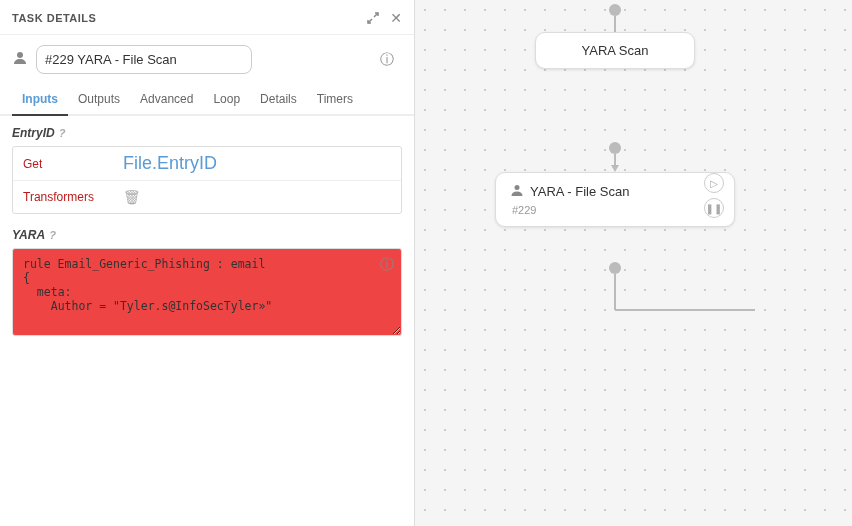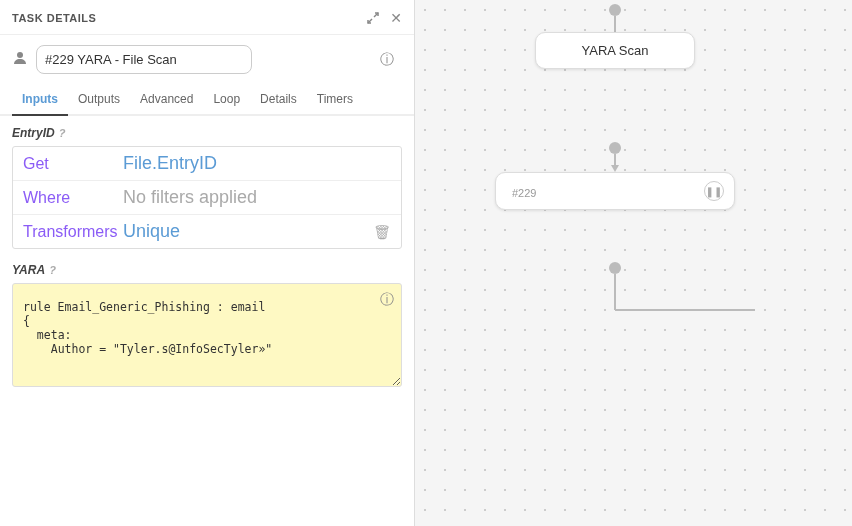--- a/index.html
+++ b/index.html
@@ -159,22 +159,22 @@
       padding: 6px 10px;
       min-height: 32px;
     }
 
     .field-row:last-child {
       border-bottom: none;
     }
 
     .field-key {
       width: 100px;
-      font-size: 16px;
-      color: #8b5cf6;
+      font-size: 12px;
+      color: #b91c1c;
       flex-shrink: 0;
     }
 
     .field-value {
       flex: 1;
       font-size: 18px;
       color: #555;
     }
 
     .field-value.link {
@@ -192,27 +192,27 @@
     }
 
     .yara-section {
       margin-top: 4px;
     }
 
     .yara-textarea {
       width: 100%;
       border: 1px solid #ddd;
       border-radius: 3px;
-      padding: 16px 10px;
+      padding: 8px 10px;
       font-family: monospace;
       font-size: 11.5px;
       color: #333;
       resize: vertical;
       min-height: 80px;
-      background: #fef9c3;
+      background: #ef4444;
       outline: none;
       position: relative;
     }
 
     .yara-wrapper {
       position: relative;
     }
 
     .yara-info {
       position: absolute;
@@ -374,28 +374,23 @@
         <span>EntryID</span>
         <span class="help-icon">?</span>
       </div>
       <div class="field-table">
 
         <div class="field-row">
           <span class="field-key">Get</span>
           <span class="field-value link">File.EntryID</span>
         </div>
 
-        <div class="field-row">
-          <span class="field-key">Where</span>
-          <span class="field-value muted">No filters applied</span>
-        </div>
 
         <div class="field-row">
           <span class="field-key">Transformers</span>
-          <span class="field-value link" style="flex:1;">Unique</span>
           <span class="field-action">🗑</span>
         </div>
       </div>
     </div>
 
     <div class="yara-section">
       <div class="section-label">
         <span>YARA</span>
         <span class="help-icon">?</span>
       </div>
@@ -428,17 +423,27 @@
 
     <line x1="200" y1="274" x2="200" y2="310" stroke="#bbb" stroke-width="2"></line>
     <line x1="200" y1="310" x2="340" y2="310" stroke="#bbb" stroke-width="2"></line>
   </svg>
 
   <div class="canvas-node node-top" style="top:32px; left:120px; width:160px; text-align:center;">
     <span>YARA Scan</span>
   </div>
 
   <div class="canvas-node node-bottom" style="top:172px; left:80px; width:240px; padding: 10px 14px 10px 14px;">
+    <div class="node-header">
+      <span class="node-icon">
+        <svg width="14" height="14" viewBox="0 0 14 14" fill="#888">
+          <circle cx="7" cy="4.5" r="2.5"></circle>
+          <path d="M1.5 13c0-3 2-4.5 5.5-4.5s5.5 1.5 5.5 4.5"></path>
+        </svg>
+      </span>
+      <span class="node-label">YARA - File Scan</span>
+      <div class="node-btn" style="position:absolute; right:10px; top:10px;">▷</div>
+    </div>
     <div class="node-id">#229</div>
     <div class="node-btn-pause">❚❚</div>
   </div>
 
 </div>
 
 </body></html>

